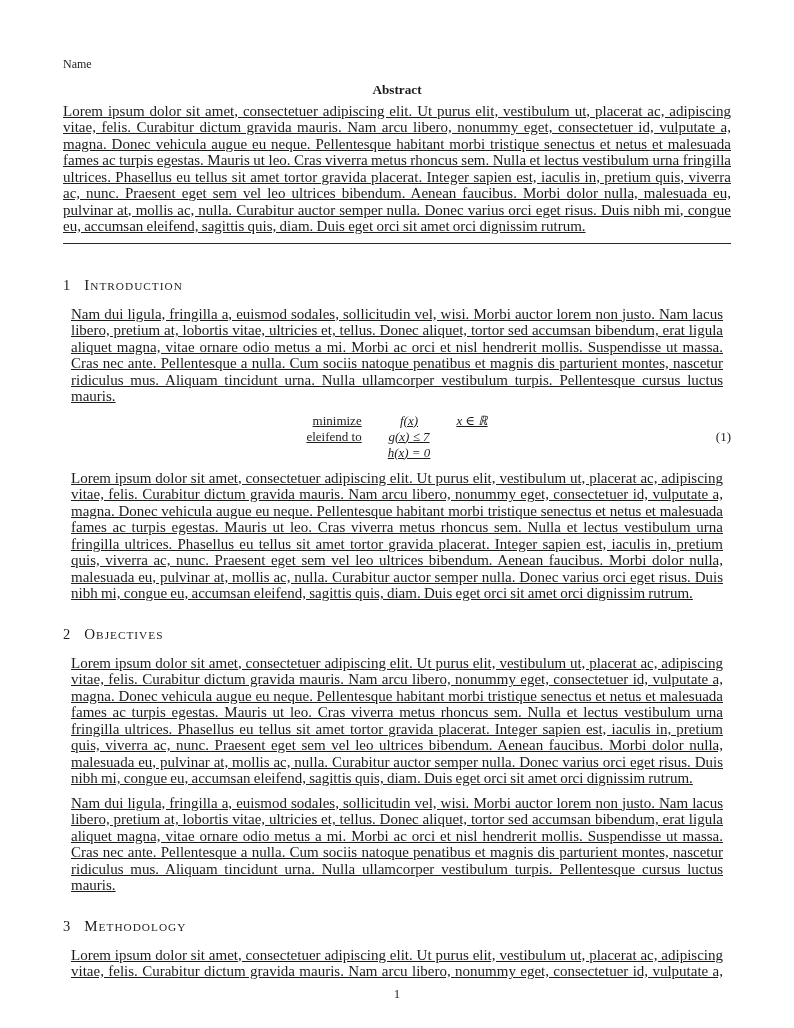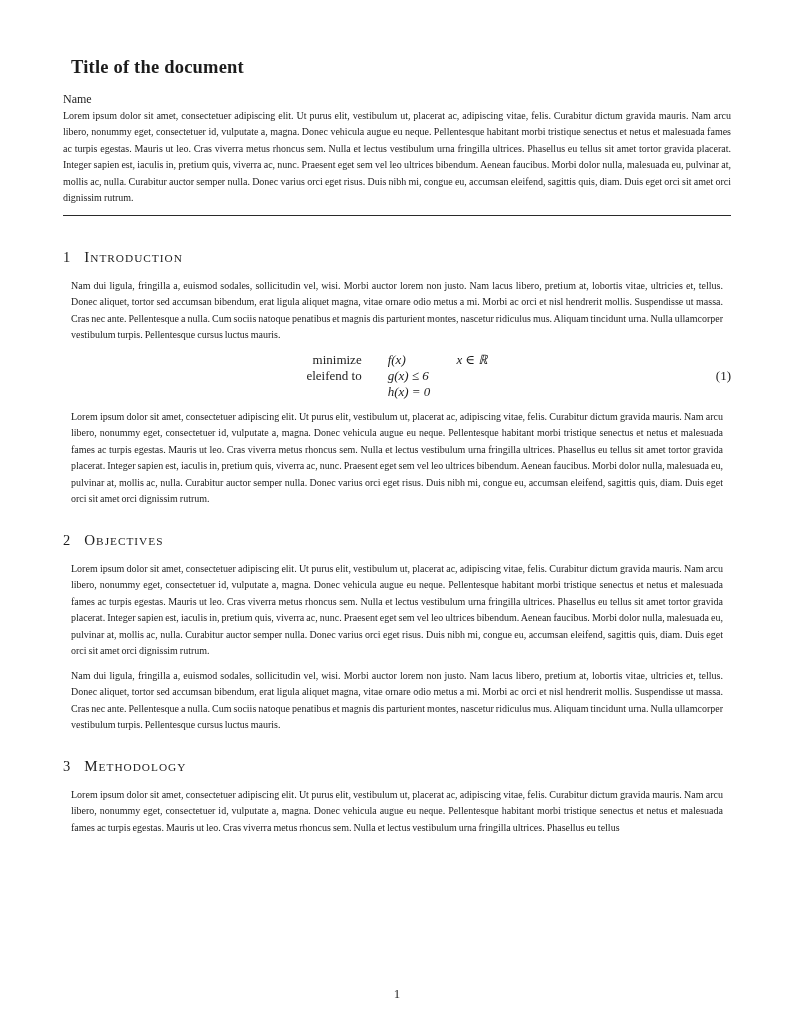--- a/index.html
+++ b/index.html
@@ -20,85 +20,85 @@
   .doc-title {
     font-size:18.5px; font-weight:bold; line-height:22px;
     margin:0 0 13px 0; padding-left:8px; letter-spacing:0.2px;
   }
   .byline { font-size:12px; line-height:16.5px; }
   .abstract-heading {
     text-align:center; font-weight:bold; font-size:13.2px;
     margin:9px 0 5px 0;
   }
   .body-text {
-    font-size:10px; line-height:16.5px; text-align:justify;
-    margin:0; word-spacing:-0.5px;
+    font-size:15px; line-height:16.5px; text-align:justify;
+    margin:0; word-spacing:-0.5px;text-decoration:underline;
   }
   .rule { border:none; border-top:1.8px solid #2a2a2a; margin:8px 0 0 0; }
   .sec-heading {
     margin:13px 0 12px 0; font-size:15px; line-height:16px;
     display:flex; gap:14px; align-items:baseline; font-weight:normal;
   }
   .sec-heading.first { margin-top:22px; }
   .sec-num { font-size:14.5px; }
   .sec-name {
     display:inline-block; text-transform:uppercase;
     font-size:11.3px; letter-spacing:1px;margin-top:11px;
   }
   .sec-name::first-letter { font-size:15px; }
   .sec-body p { margin:8px; }
-  .equation { position:relative; margin:2px 0 9px 0; }
+  .equation { position:relative; margin:2px 0 9px 0;text-decoration:underline; }
   .eq-grid {
     width:max-content; margin:0 auto;
     display:grid; grid-template-columns:max-content max-content max-content;
     column-gap:26px; font-size:13px; line-height:16px;
   }
   .eq-c1 { text-align:right; }
-  .eq-c2 { text-align:left; font-style:italic; }
+  .eq-c2 { text-align:center; font-style:italic; }
   .eq-c3 { text-align:right; font-style:italic; }
   .eq-number {
     position:absolute; right:0; top:50%; transform:translateY(-50%);
     font-size:13px;
   }
   .page-number {
     position:absolute; left:0; right:0; top:986px;
     text-align:center; font-size:13px; color:#2a2a2a;
   }
 </style>
 </head>
 <body>
 
 <div class="page">
   <div class="content">
 
-    <h1 class="doc-title">Title of the document</h1>
 
     <div class="byline">
       <div>Name</div>
     </div>
 
+    <div class="abstract-heading">Abstract</div>
     <p class="body-text">Lorem ipsum dolor sit amet, consectetuer adipiscing elit. Ut purus elit, vestibulum ut, placerat ac, adipiscing vitae, felis. Curabitur dictum gravida mauris. Nam arcu libero, nonummy eget, consectetuer id, vulputate a, magna. Donec vehicula augue eu neque. Pellentesque habitant morbi tristique senectus et netus et malesuada fames ac turpis egestas. Mauris ut leo. Cras viverra metus rhoncus sem. Nulla et lectus vestibulum urna fringilla ultrices. Phasellus eu tellus sit amet tortor gravida placerat. Integer sapien est, iaculis in, pretium quis, viverra ac, nunc. Praesent eget sem vel leo ultrices bibendum. Aenean faucibus. Morbi dolor nulla, malesuada eu, pulvinar at, mollis ac, nulla. Curabitur auctor semper nulla. Donec varius orci eget risus. Duis nibh mi, congue eu, accumsan eleifend, sagittis quis, diam. Duis eget orci sit amet orci dignissim rutrum.</p>
 
     <hr class="rule">
 
     <div class="sec-heading first">
       <span class="sec-num">1</span>
       <span class="sec-name">Introduction</span>
     </div>
     <div class="sec-body">
       <p class="body-text">Nam dui ligula, fringilla a, euismod sodales, sollicitudin vel, wisi. Morbi auctor lorem non justo. Nam lacus libero, pretium at, lobortis vitae, ultricies et, tellus. Donec aliquet, tortor sed accumsan bibendum, erat ligula aliquet magna, vitae ornare odio metus a mi. Morbi ac orci et nisl hendrerit mollis. Suspendisse ut massa. Cras nec ante. Pellentesque a nulla. Cum sociis natoque penatibus et magnis dis parturient montes, nascetur ridiculus mus. Aliquam tincidunt urna. Nulla ullamcorper vestibulum turpis. Pellentesque cursus luctus mauris.</p>
 
       <div class="equation">
         <div class="eq-grid">
           <span class="eq-c1">minimize</span>
           <span class="eq-c2">f(x)</span>
           <span class="eq-c3">x ∈ ℝ</span>
 
           <span class="eq-c1">eleifend to</span>
-          <span class="eq-c2">g(x) ≤ 6</span>
+          <span class="eq-c2">g(x) ≤ 7</span>
           <span class="eq-c3"></span>
 
           <span class="eq-c1"></span>
           <span class="eq-c2">h(x) = 0</span>
           <span class="eq-c3"></span>
         </div>
         <span class="eq-number">(1)</span>
       </div>
 
       <p class="body-text">Lorem ipsum dolor sit amet, consectetuer adipiscing elit. Ut purus elit, vestibulum ut, placerat ac, adipiscing vitae, felis. Curabitur dictum gravida mauris. Nam arcu libero, nonummy eget, consectetuer id, vulputate a, magna. Donec vehicula augue eu neque. Pellentesque habitant morbi tristique senectus et netus et malesuada fames ac turpis egestas. Mauris ut leo. Cras viverra metus rhoncus sem. Nulla et lectus vestibulum urna fringilla ultrices. Phasellus eu tellus sit amet tortor gravida placerat. Integer sapien est, iaculis in, pretium quis, viverra ac, nunc. Praesent eget sem vel leo ultrices bibendum. Aenean faucibus. Morbi dolor nulla, malesuada eu, pulvinar at, mollis ac, nulla. Curabitur auctor semper nulla. Donec varius orci eget risus. Duis nibh mi, congue eu, accumsan eleifend, sagittis quis, diam. Duis eget orci sit amet orci dignissim rutrum.</p>

